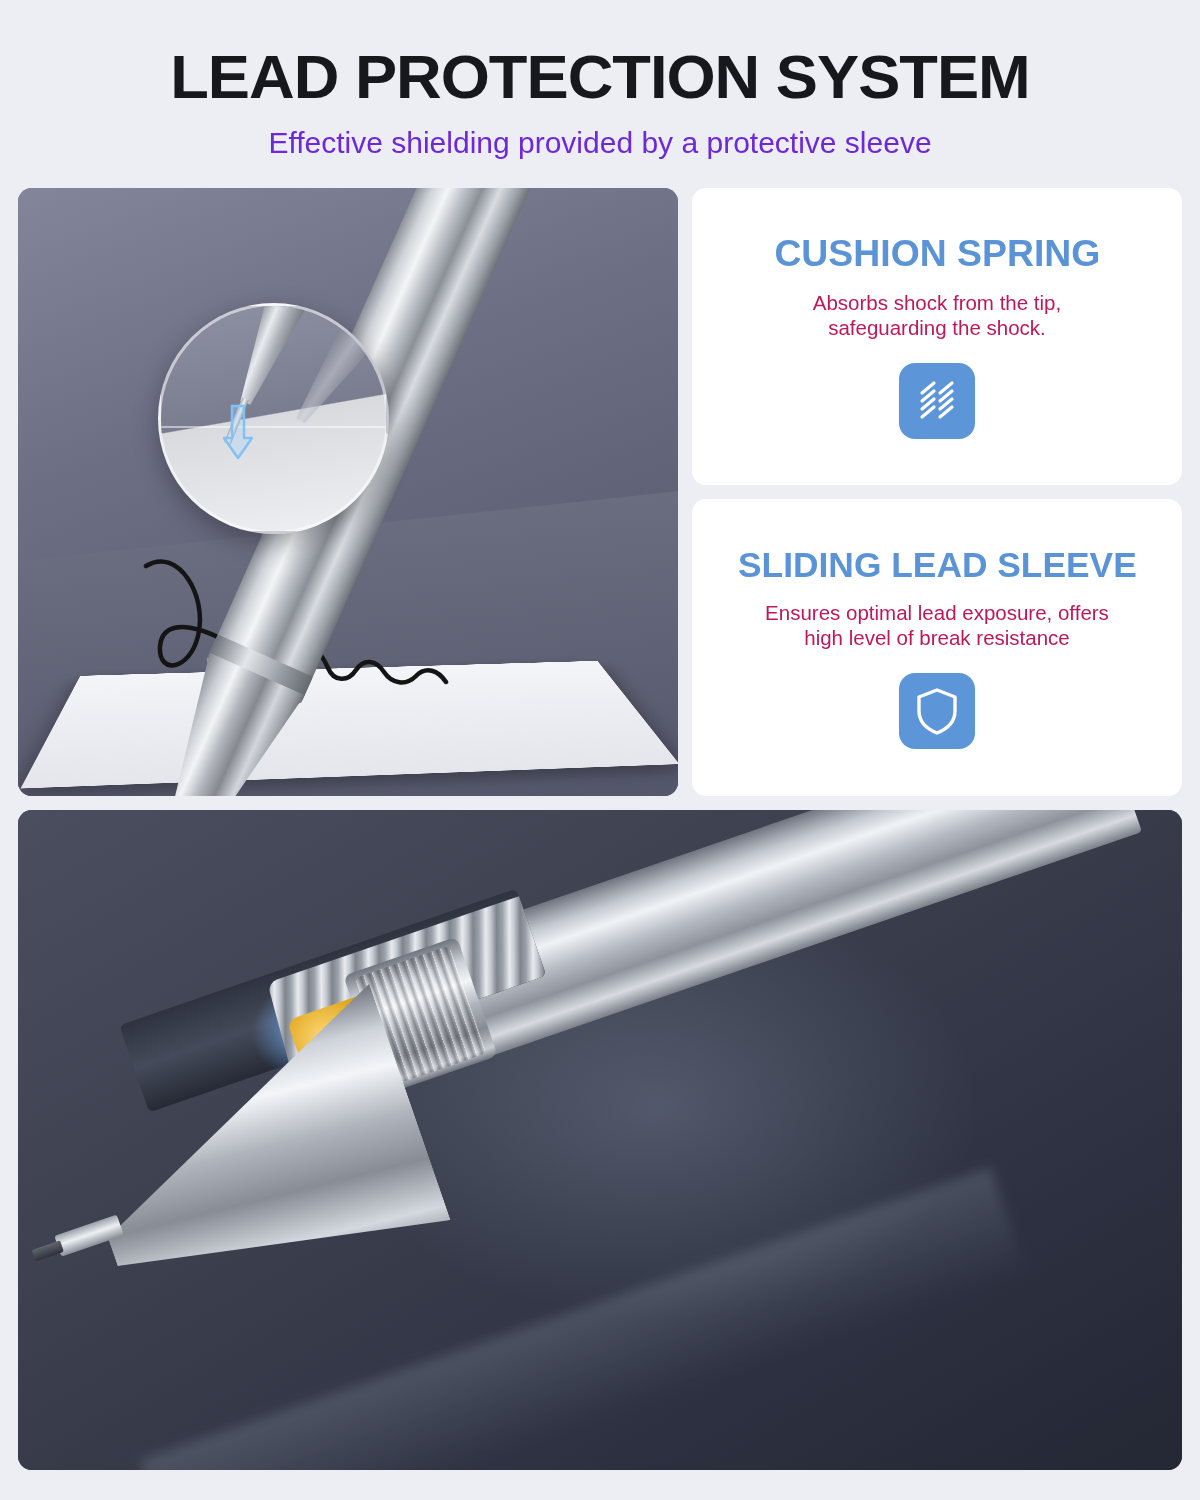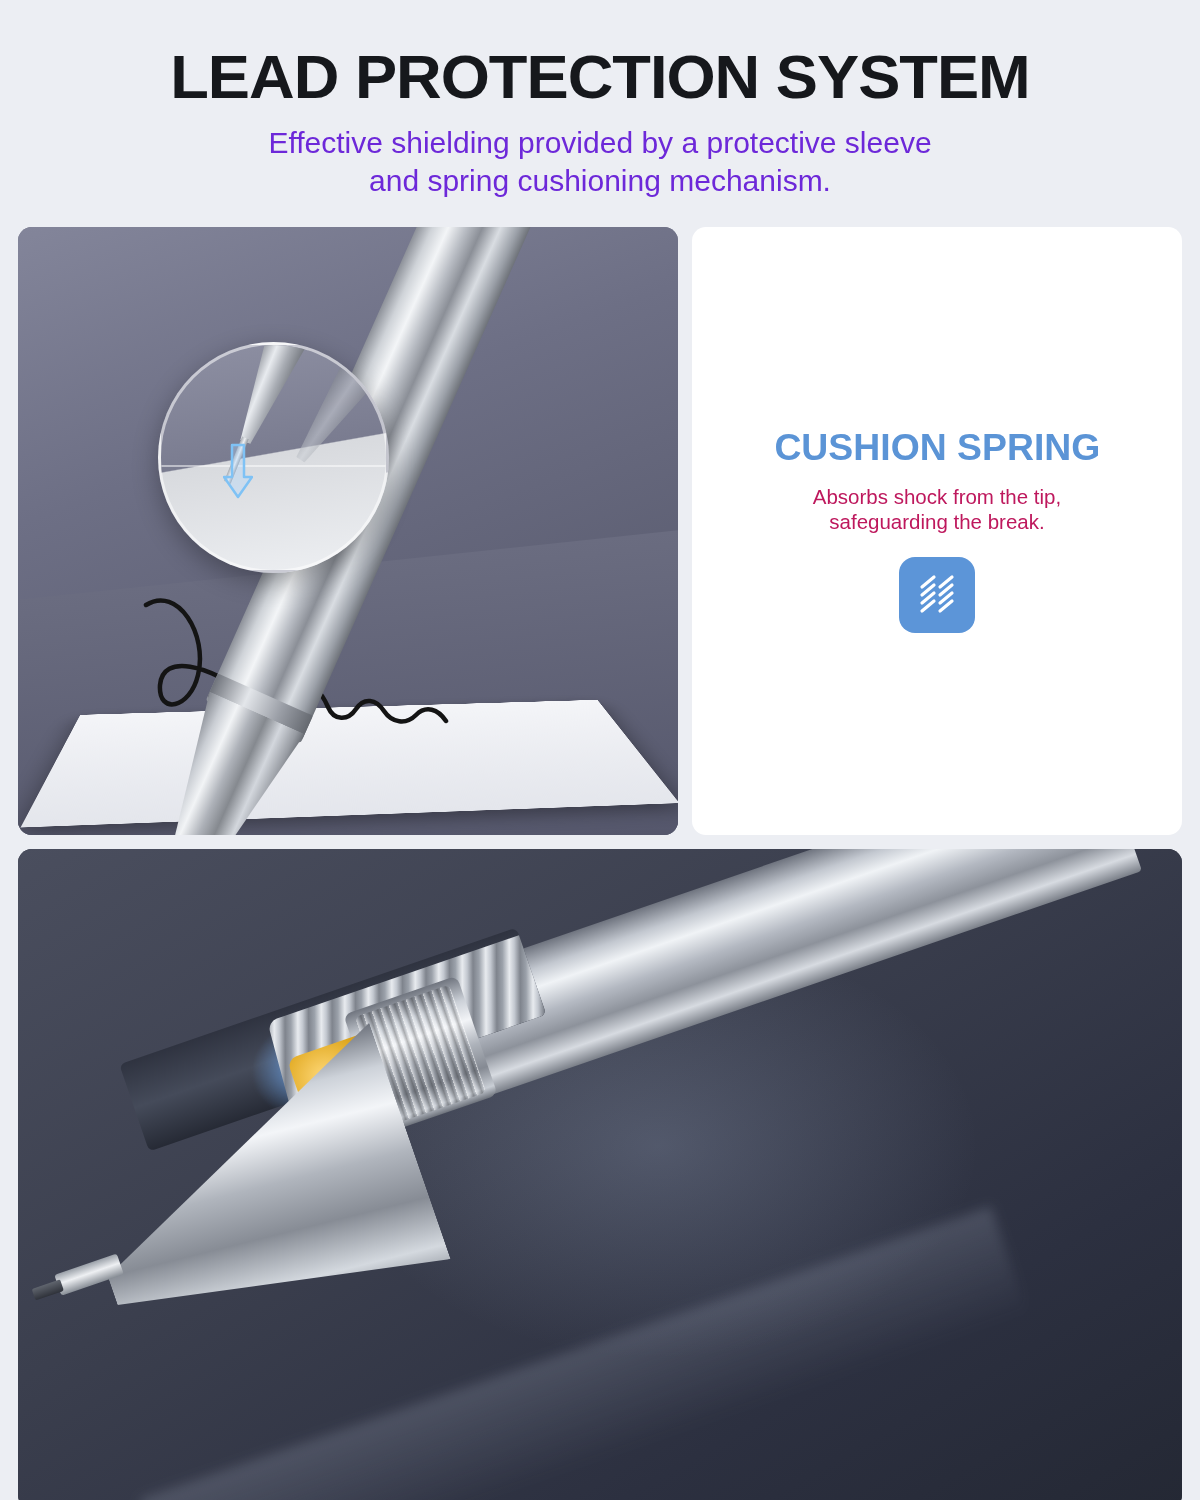--- a/index.html
+++ b/index.html
@@ -399,21 +399,20 @@
 </style>
 </head>
 <body>
 
 <div class="page">
 
   <div class="header">
     <h1 class="title">LEAD PROTECTION SYSTEM</h1>
     <p class="subtitle">
       <span>Effective shielding provided by a protective sleeve</span><br>
-      <span>and spring cushioning mechanism.</span>
     </p>
   </div>
 
   <div class="top-grid">
 
     <div class="hero-left">
       <div class="scene1-bg"></div>
       <div class="scene1-floor"></div>
 
       <div class="paper"></div>
@@ -446,38 +445,50 @@
         </svg>
       </div>
     </div>
 
     <div class="right-col">
 
       <div class="feature-card">
         <h2 class="feature-title">CUSHION SPRING</h2>
         <p class="feature-desc">
           <span>Absorbs shock from the tip,</span><br>
-          <span>safeguarding the break.</span>
+          <span>safeguarding the shock.</span>
         </p>
         <div class="feature-icon">
           <svg width="44" height="44" viewBox="0 0 44 44">
             <g stroke="#ffffff" stroke-width="3.2" stroke-linecap="round">
               <line x1="7" y1="14" x2="19" y2="4"></line>
               <line x1="7" y1="22" x2="19" y2="12"></line>
               <line x1="7" y1="30" x2="19" y2="20"></line>
               <line x1="7" y1="38" x2="19" y2="28"></line>
               <line x1="25" y1="14" x2="37" y2="4"></line>
               <line x1="25" y1="22" x2="37" y2="12"></line>
               <line x1="25" y1="30" x2="37" y2="20"></line>
               <line x1="25" y1="38" x2="37" y2="28"></line>
             </g>
           </svg>
         </div>
       </div>
 
+      <div class="feature-card">
+        <h2 class="feature-title small">SLIDING LEAD SLEEVE</h2>
+        <p class="feature-desc">
+          <span>Ensures optimal lead exposure,  offers</span><br>
+          <span>high level of break resistance</span>
+        </p>
+        <div class="feature-icon">
+          <svg width="44" height="48" viewBox="0 0 44 48">
+            <path d="M22 3 L40 10 V24 C40 35 32 42 22 46 C12 42 4 35 4 24 V10 Z" fill="none" stroke="#ffffff" stroke-width="3.4" stroke-linejoin="round"></path>
+          </svg>
+        </div>
+      </div>
 
     </div>
   </div>
 
   <div class="hero-bottom">
     <div class="scene2-bg"></div>
     <div class="scene2-glow"></div>
     <div class="p2-reflection"></div>
 
     <div class="pencil2">

